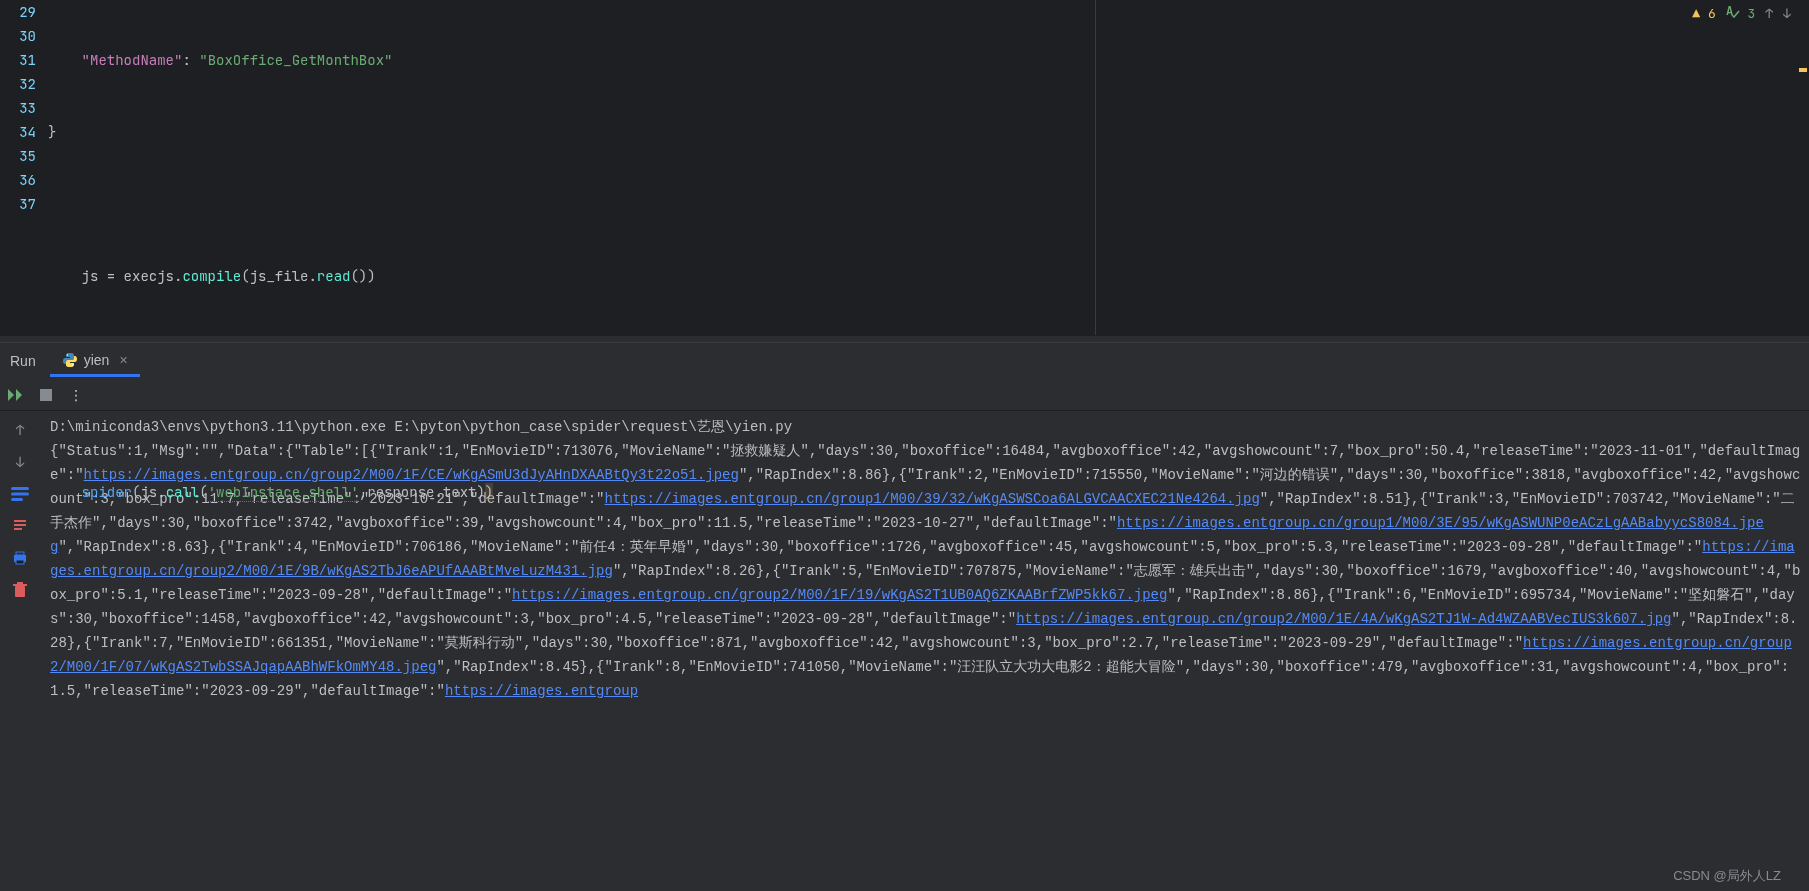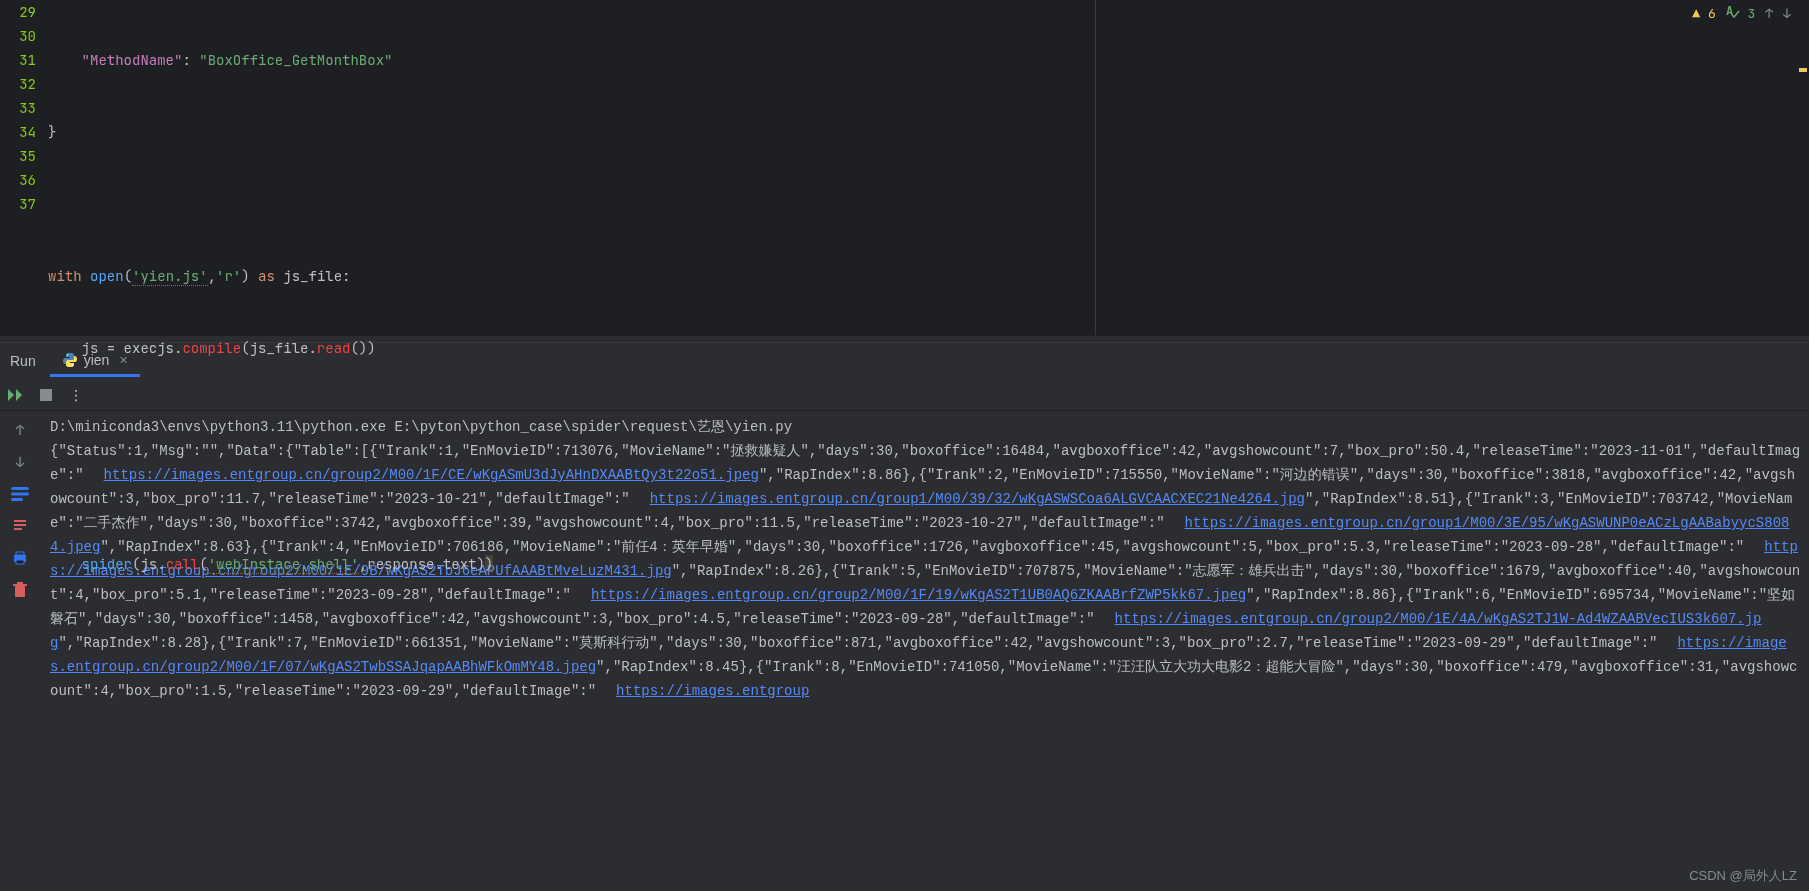--- a/index.html
+++ b/index.html
@@ -15,21 +15,21 @@
 .editor-area {
   height: 335px;
   display: flex;
   position: relative;
   background: #1e1f22;
 }
 .gutter {
   width: 48px;
   padding-right: 12px;
   text-align: right;
-  color: #84cc16;
+  color: #7dd3fc;
   user-select: none;
   line-height: 24px;
 }
 .code-content {
   flex: 1;
   line-height: 24px;
   white-space: pre;
   position: relative;
 }
 .code-line { height: 24px; }
@@ -61,21 +61,21 @@
 .yellow-mark {
   position: absolute;
   right: 2px;
   top: 68px;
   width: 8px;
   height: 4px;
   background: #f2c55c;
 }
 .str { color: #6aab73; }
 .kw { color: #cf8e6d; }
-.fn { color: #ef4444; }
+.fn { color: #5eead4; }
 .fn2 { color: #56a8f5; }
 .param { color: #bcbec4; }
 .prop { color: #c77dbb; }
 .warn-underline { border-bottom: 1px dotted #857042; }
 .paren-warn { background: rgba(133,112,66,0.3); }
 
 .hsep { height: 8px; background: #2b2d30; border-top: 1px solid #1e1f22; border-bottom: 1px solid #393b40; }
 
 .run-panel {
   background: #2b2d30;
@@ -135,25 +135,25 @@
 .console {
   flex: 1;
   padding: 4px 8px 4px 10px;
   font-family: Liberation Mono, monospace;
   font-size: 14px;
   line-height: 24px;
   color: #bcbec4;
   overflow: hidden;
   word-break: break-all;
 }
-.console .link { color: #548af7; text-decoration: underline; margin-left: 20px; }
+.console .link { color: #548af7; text-decoration: underline; }
 .watermark {
   position: absolute;
   bottom: 6px;
-  right: 12px;
+  right: 28px;
   color: #868a91;
   font-size: 13px;
   font-family: sans-serif;
 }
 </style>
 </head>
 <body>
 
 <div class="editor-area">
   <div class="gutter">
@@ -164,21 +164,20 @@
     <div class="code-line">33</div>
     <div class="code-line">34</div>
     <div class="code-line">35</div>
     <div class="code-line">36</div>
     <div class="code-line">37</div>
   </div>
   <div class="code-content">
     <div class="code-line">    <span class="prop">"MethodName"</span>: <span class="str">"BoxOffice_GetMonthBox"</span></div>
     <div class="code-line">}</div>
     <div class="code-line"></div>
-    <div class="code-line"><span class="kw">with</span> <span class="fn2">open</span>(<span class="str warn-underline">'yien.js'</span>,<span class="str">'r'</span>) <span class="kw">as</span> <span>js_file:</span></div>
     <div class="code-line">    <span>js = execjs.</span><span class="fn">compile</span><span>(js_file.</span><span class="fn">read</span><span>())</span></div>
     <div class="code-line"></div>
     <div class="code-line"></div>
     <div class="code-line">    <span class="fn2">spider</span><span>(js.</span><span class="fn">call</span>(<span class="str warn-underline">'webInstace.shell'</span><span>,response.text)</span><span class="paren-warn">)</span></div>
   </div>
   <div class="vline"></div>
   <div class="top-indicators">
     <span class="ind-warn">▲ <span>6</span></span>
     <span class="ind-info"><svg width="14" height="14" viewBox="0 0 14 14">
           <text x="0" y="11" font-size="12" fill="#6aab73" font-weight="bold">A</text>

